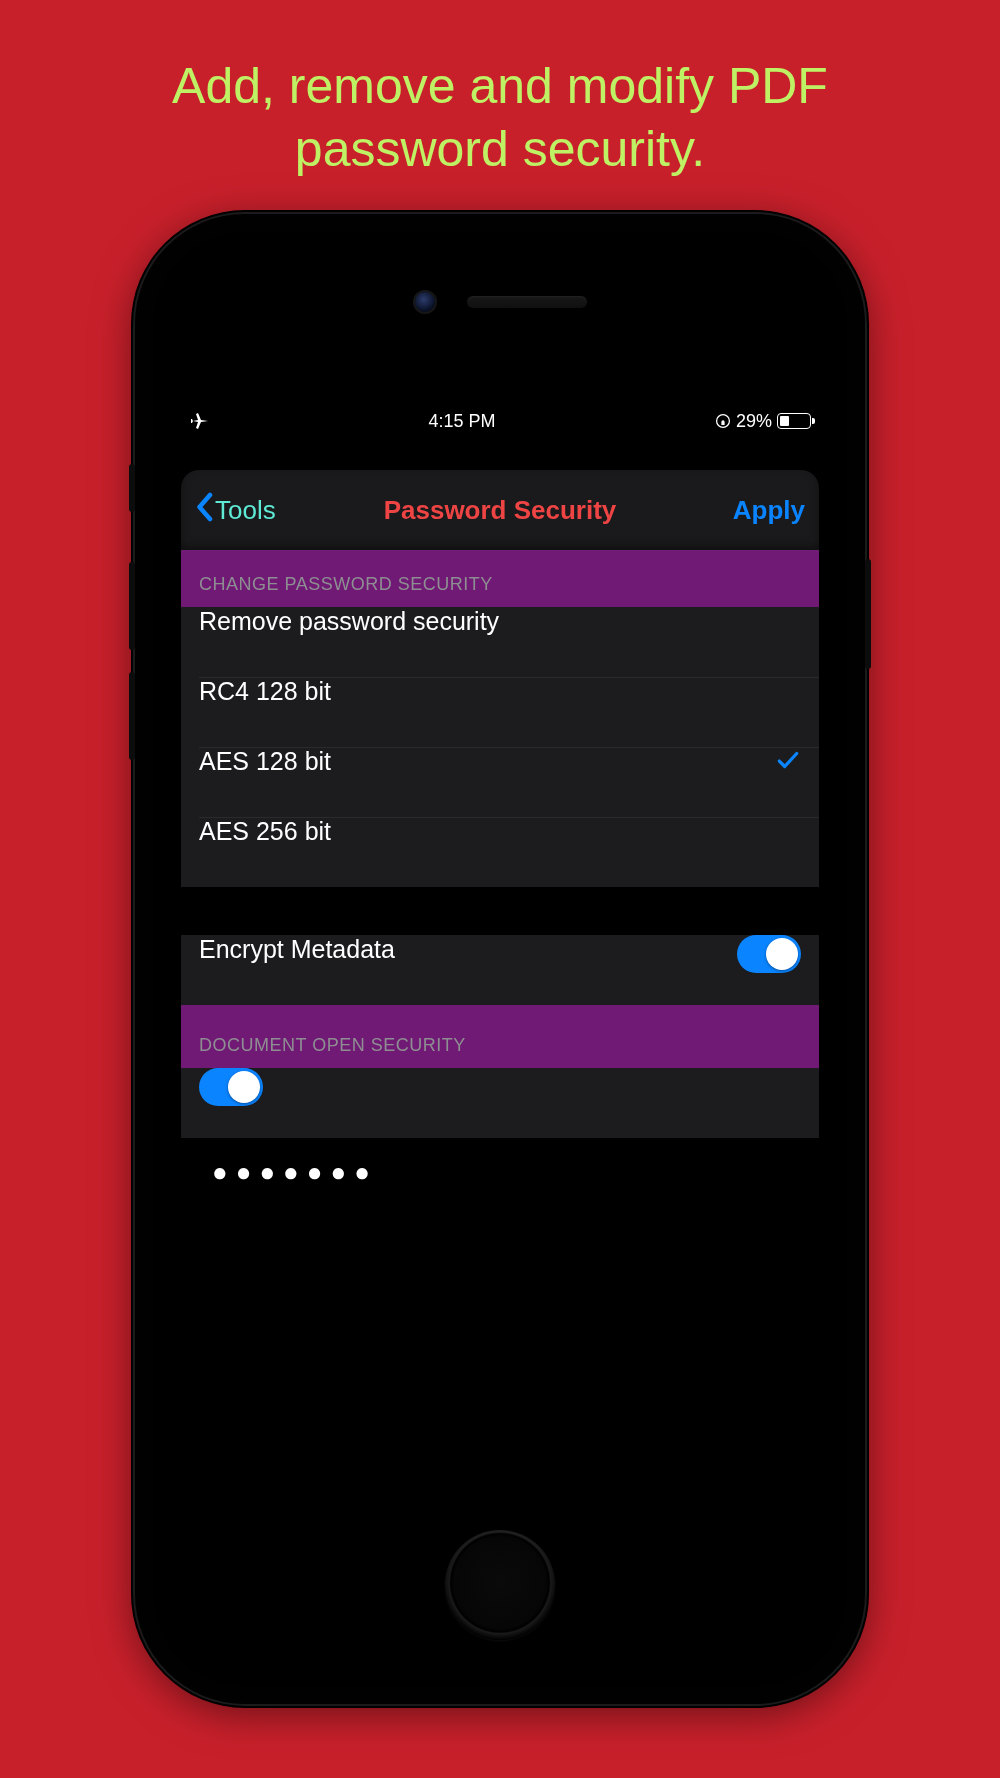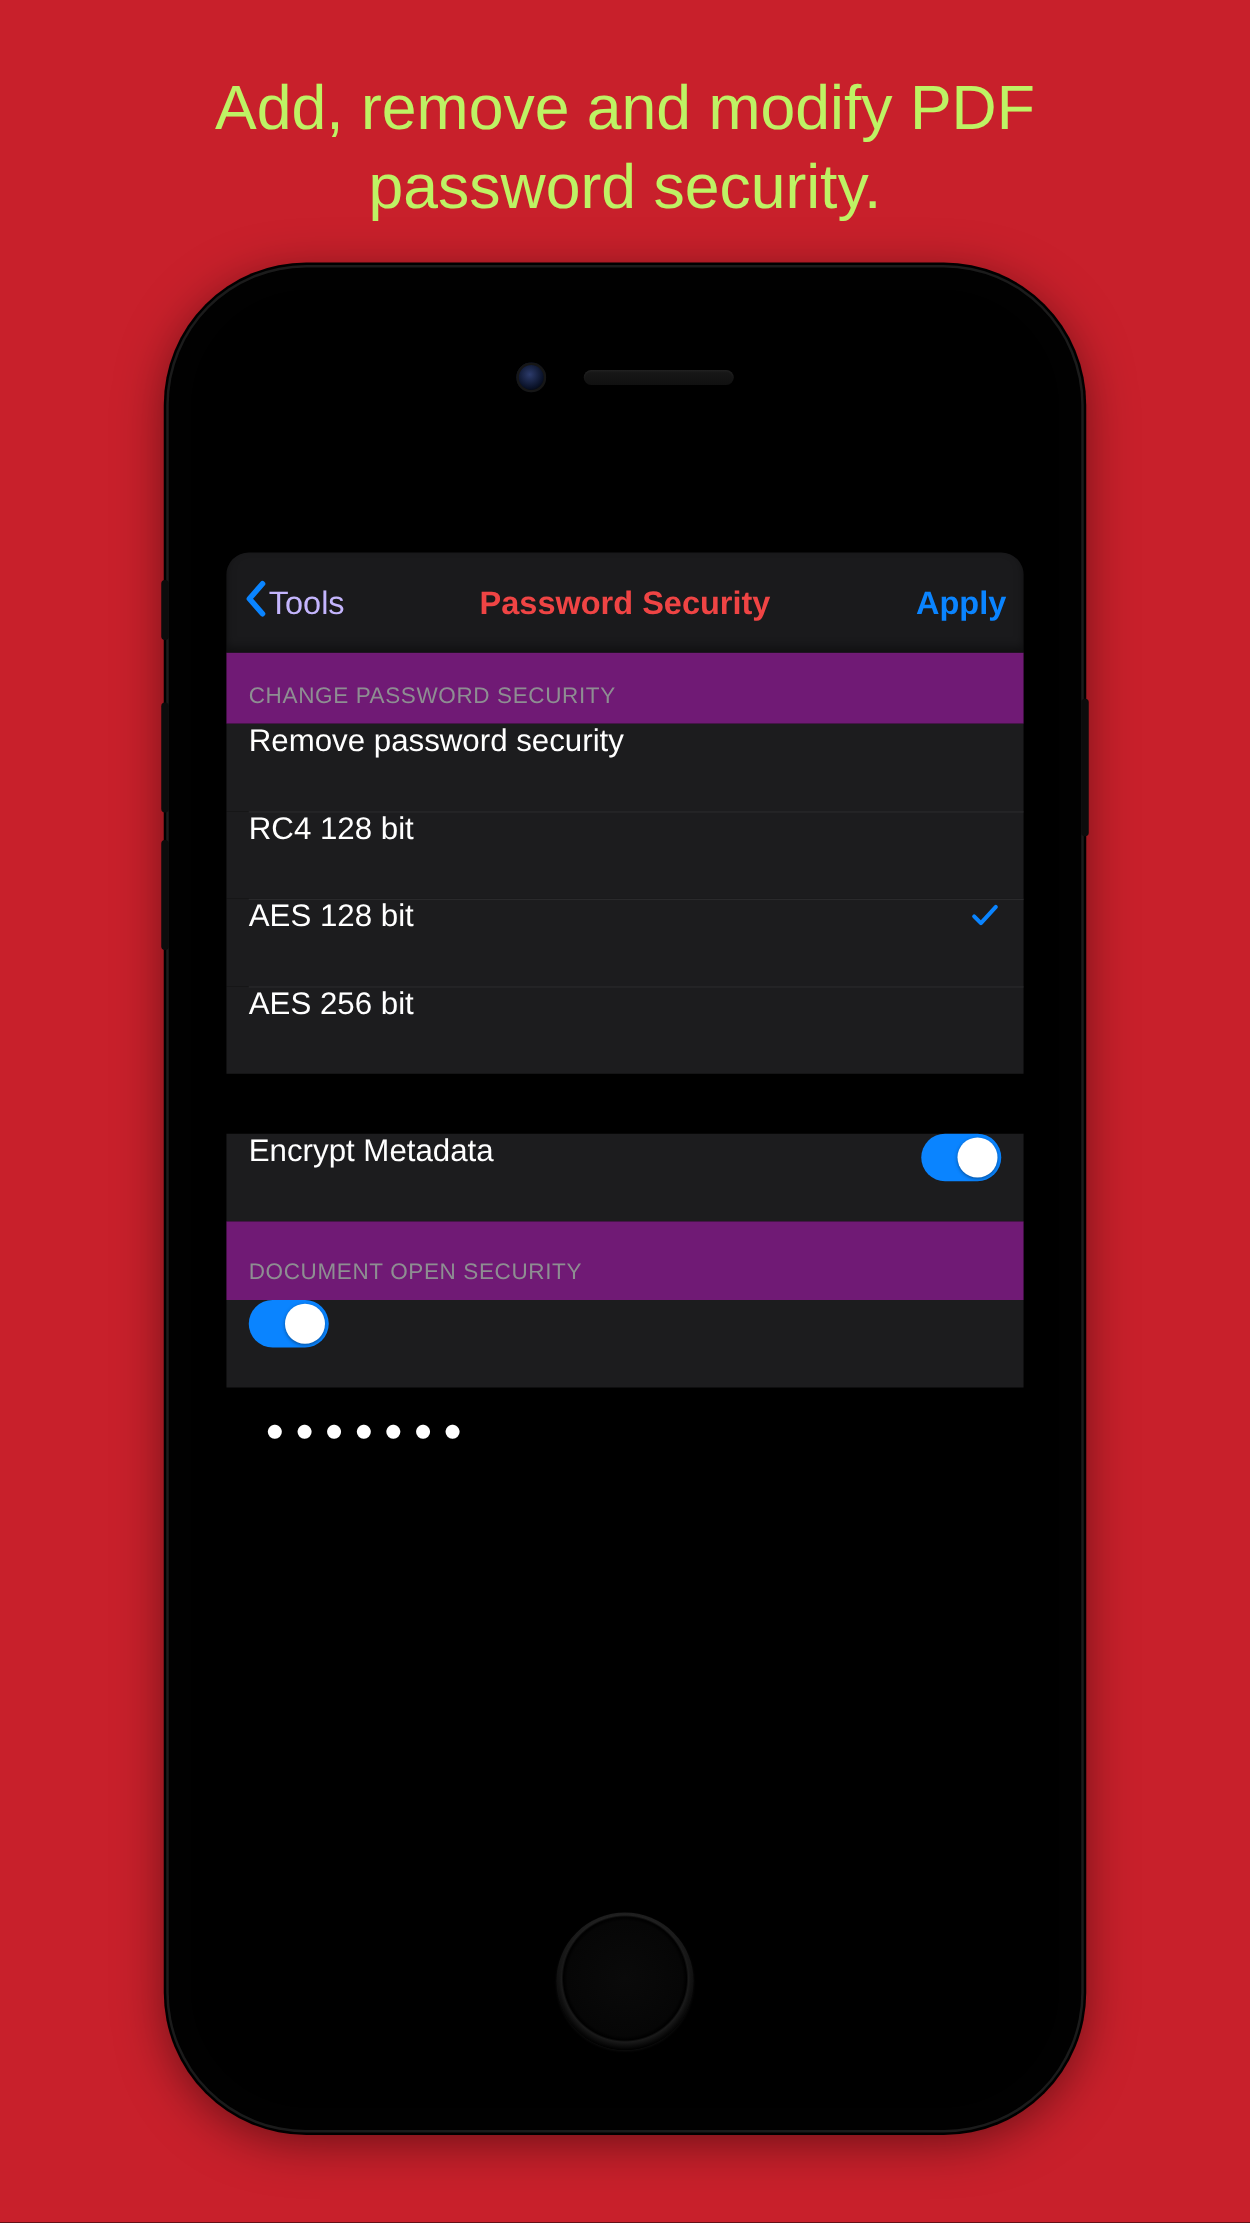--- a/index.html
+++ b/index.html
@@ -93,21 +93,21 @@
       height: 80px;
       background: #1a1a1c;
       display: flex; align-items: center; justify-content: space-between;
       padding: 0 14px;
       box-shadow: 0 -4px 8px rgba(0,0,0,0.4) inset, 0 1px 0 rgba(255,255,255,0.02);
       border-radius: 18px 18px 0 0;
       position: relative;
     }
     .navbar .back {
       display: flex; align-items: center; gap: 2px;
-      color: #c4b5fd; font-size: 26px;
+      color: #5eead4; font-size: 26px;
     }
     .navbar .back svg { width: 18px; height: 30px; }
     .navbar .title { color: #ef4444; font-size: 26px; font-weight: 600; position:absolute; left:50%; transform:translateX(-50%); }
     .navbar .apply { color: #0a84ff; font-size: 26px; font-weight: 600; margin-left: 40px; }
 
     .list {}
     .section-header {
       color: #8e8e92; font-size: 18px; letter-spacing: 0.5px;
       padding: 24px 18px 12px;
       background: #701a75;
@@ -154,20 +154,42 @@
   <div class="btn-side btn-voldown"></div>
   <div class="btn-side btn-power"></div>
 
   <div class="bezel">
     <div class="notch">
       <div class="cam"></div>
       <div class="speaker"></div>
     </div>
 
     <div class="screen">
+      <div class="statusbar">
+        <div class="sb-left">
+          <span>
+            <svg viewBox="0 0 20 20" width="20" height="20" fill="#fff">
+                <path d="M19 10l-7-1-3-7-2 1 2 6-5 1-1-2-1 0 0 4 1 0 1-2 5 1-2 6 2 1 3-7 7-1z"></path>
+              </svg>
+          </span>
+        </div>
+        <div>4:15 PM</div>
+        <div class="sb-right">
+          <span>
+            <svg viewBox="0 0 20 20" width="16" height="16" fill="none" stroke="#fff" stroke-width="1.6">
+                <circle cx="10" cy="10" r="8"></circle>
+                <path d="M10 6v-1M8 12h4v3h-4z M8 12v-1a2 2 0 0 1 4 0v1" fill="#fff" stroke="none"></path>
+              </svg>
+          </span>
+          <span>29%</span>
+          <span class="battery">
+              <span class="fill"></span>
+            </span>
+        </div>
+      </div>
 
       <div class="navbar">
         <div class="back">
           <span>
             <svg viewBox="0 0 12 20" fill="none" stroke="#0a84ff" stroke-width="3" stroke-linecap="round" stroke-linejoin="round">
                 <polyline points="10,2 3,10 10,18"></polyline>
               </svg>
           </span>
           <span>Tools</span>
         </div>

